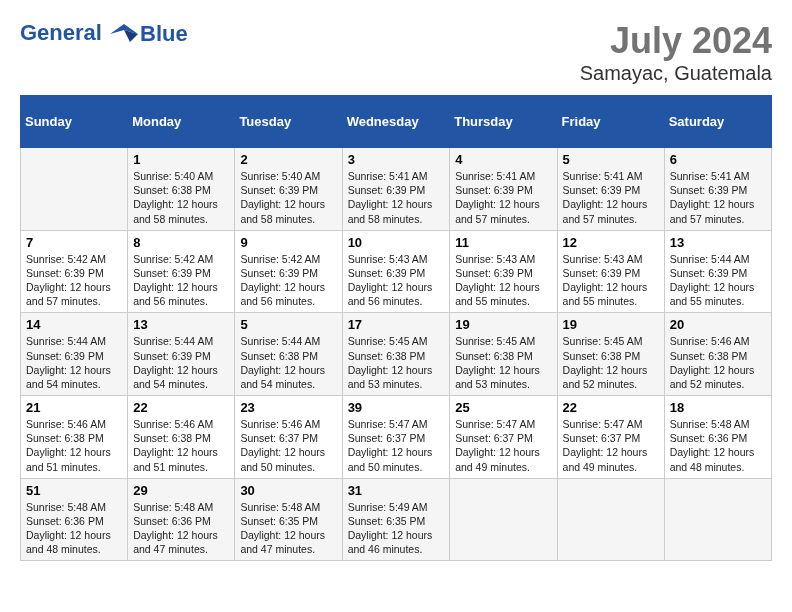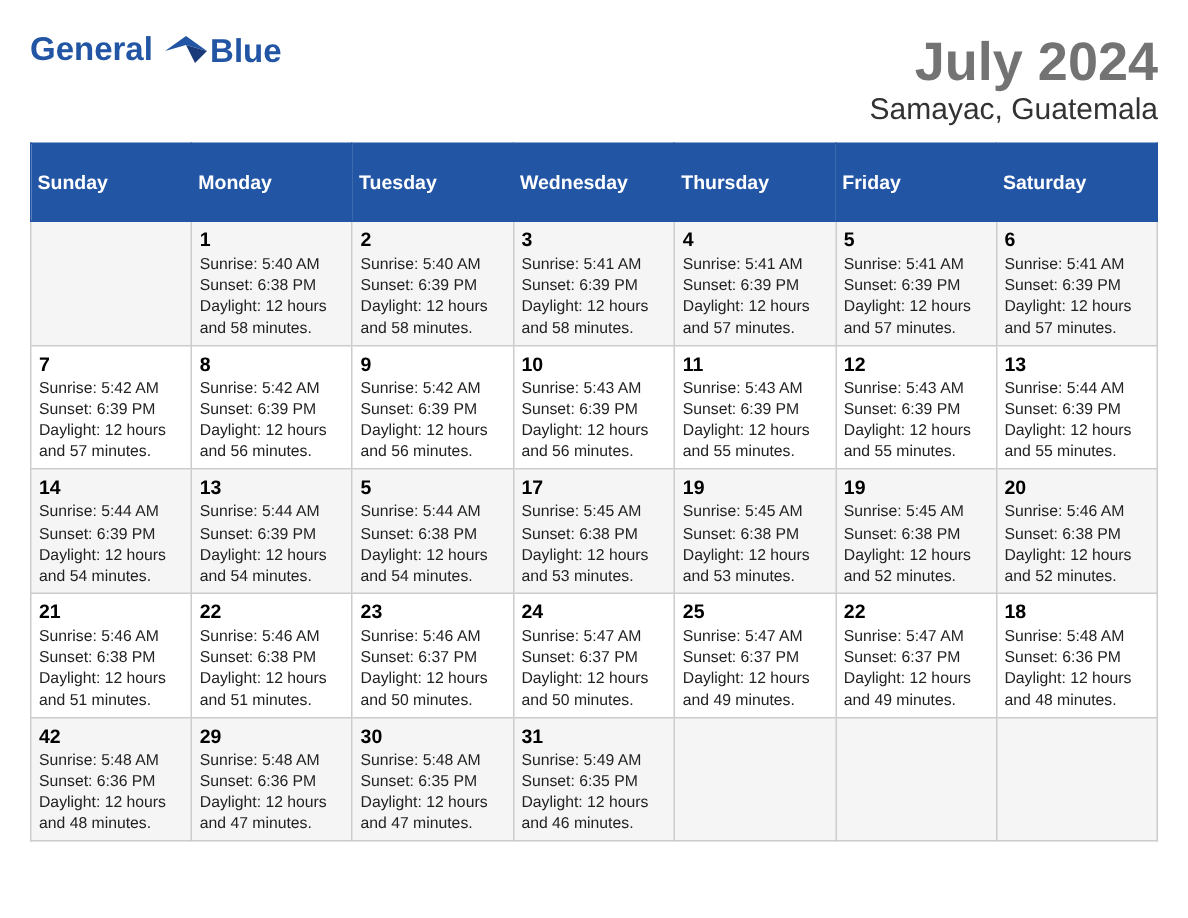--- a/index.html
+++ b/index.html
@@ -273,21 +273,21 @@
 and 51 minutes.</div>
         </td>
         <td>
           <span class="day-num">23</span>
           <div class="day-info" style="white-space: pre-line;">Sunrise: 5:46 AM
 Sunset: 6:37 PM
 Daylight: 12 hours
 and 50 minutes.</div>
         </td>
         <td>
-          <span class="day-num">24</span>
+          <span class="day-num">39</span>
           <div class="day-info" style="white-space: pre-line;">Sunrise: 5:47 AM
 Sunset: 6:37 PM
 Daylight: 12 hours
 and 50 minutes.</div>
         </td>
         <td>
           <span class="day-num">25</span>
           <div class="day-info" style="white-space: pre-line;">Sunrise: 5:47 AM
 Sunset: 6:37 PM
 Daylight: 12 hours
@@ -303,21 +303,21 @@
         <td>
           <span class="day-num">18</span>
           <div class="day-info" style="white-space: pre-line;">Sunrise: 5:48 AM
 Sunset: 6:36 PM
 Daylight: 12 hours
 and 48 minutes.</div>
         </td>
       </tr>
       <tr>
         <td>
-          <span class="day-num">42</span>
+          <span class="day-num">51</span>
           <div class="day-info" style="white-space: pre-line;">Sunrise: 5:48 AM
 Sunset: 6:36 PM
 Daylight: 12 hours
 and 48 minutes.</div>
         </td>
         <td>
           <span class="day-num">29</span>
           <div class="day-info" style="white-space: pre-line;">Sunrise: 5:48 AM
 Sunset: 6:36 PM
 Daylight: 12 hours

